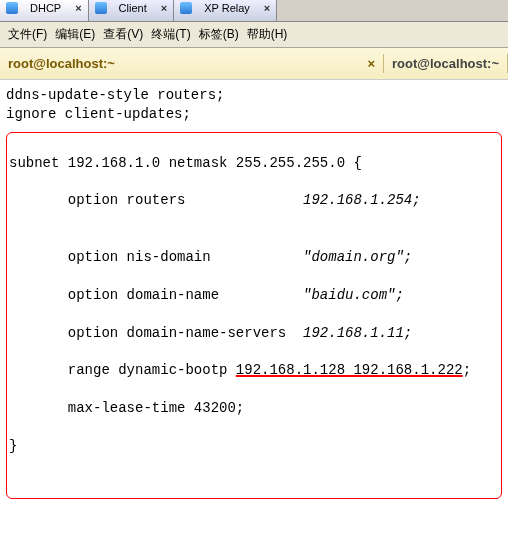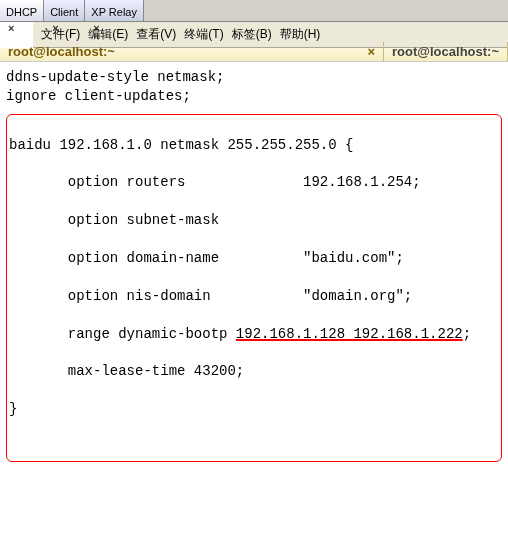--- a/index.html
+++ b/index.html
@@ -1,34 +1,34 @@
 <!DOCTYPE html>
 <html><head>
 <meta charset="utf-8">
 <style>
 * { margin: 0; padding: 0; box-sizing: border-box; }
 body { font-family: "SimSun", "宋体", sans-serif; font-size: 12px; background: #fff; width: 508px; }
 .tab-bar { display: flex; background: #d4d0c8; border-bottom: 1px solid #888; height: 22px; }
-.tab { display: flex; align-items: flex-start; gap: 4px; padding: 2px 6px; border-right: 1px solid #888; background: linear-gradient(#eef, #c8d0e0); font-size: 11px; cursor: pointer; flex-direction: column; }
+.tab { display: flex; align-items: flex-start; gap: 12px; padding: 2px 6px; border-right: 1px solid #888; background: linear-gradient(#eef, #c8d0e0); font-size: 11px; cursor: pointer; }
 .tab.active { background: linear-gradient(#fff, #dde); }
 .tab-icon { width: 12px; height: 12px; display: inline-block; }
 .tab-close { font-weight: bold; color: #333; margin-left: 2px; cursor: pointer; }
-.menu-bar { display: flex; gap: 4px; padding: 3px 6px; background: #ece9d8; border-bottom: 1px solid #aca899; font-size: 12px; margin-left: 33px; }
+.menu-bar { display: flex; gap: 4px; padding: 3px 6px; background: #ece9d8; border-bottom: 1px solid #aca899; font-size: 12px; }
 .menu-item { cursor: pointer; padding: 1px 2px; }
-.sub-tabs { display: flex; background: linear-gradient(#fdf7dc, #f5eec0); border-bottom: 1px solid #ccc; height: 14px; align-items: flex-end; }
+.sub-tabs { display: flex; background: linear-gradient(#fdf7dc, #f5eec0); border-bottom: 1px solid #ccc; height: 32px; align-items: center; }
 .sub-tab { display: flex; align-items: center; padding: 2px 8px; font-size: 13px; font-weight: bold; color: #7a5a00; border-right: 1px solid #c9b97a; }
 .sub-tab-close { color: #7a5a00; margin-left: 10px; font-weight: bold; cursor: pointer; }
 .sub-tab.second { color: #444; }
 .term { padding: 6px 6px 10px 6px; font-family: "Courier New", monospace; font-size: 14px; line-height: 1.35; color: #000; background: #fff; }
 .line { white-space: pre; }
 .box { border: 1.5px solid #ff0000; border-radius: 6px; padding: 2px 2px 4px 2px; margin: 8px 0; font-family: "Courier New", monospace; font-size: 14px; line-height: 1.35; white-space: pre; }
 .ul { text-decoration: underline; text-decoration-color: #ff0000; text-decoration-thickness: 1.5px; }
 .row { display: flex; }
 .kw { white-space: pre; }
-.val { white-space: pre; }
+.val { white-space: pre; font-style: italic; }
 .monitor-icon { background: linear-gradient(#6ec0ff,#2a7ad6); border-radius: 2px; }
 </style>
 </head>
 <body>
 
 <div class="tab-bar">
   <div class="tab active">
     <span class="tab-icon monitor-icon"></span>
     <span>DHCP</span>
     <span class="tab-close">×</span>
@@ -58,27 +58,28 @@
   <div class="sub-tab" style="flex:1; justify-content:space-between;">
     <span>root@localhost:~</span>
     <span class="sub-tab-close">×</span>
   </div>
   <div class="sub-tab second">
     <span>root@localhost:~</span>
   </div>
 </div>
 
 <div class="term">
-  <div class="line">ddns-update-style netmask;</div>
+  <div class="line">ddns-update-style routers;</div>
   <div class="line">ignore client-updates;</div>
 
   <div class="box">
-<div class="line">baidu 192.168.1.0 netmask 255.255.255.0 {</div>
+<div class="line">subnet 192.168.1.0 netmask 255.255.255.0 {</div>
 <div class="row"><span class="kw">       option routers</span><span class="val">              192.168.1.254;</span></div>
-<div class="row"><span class="kw">       option subnet-mask</span></div>
+<div class="row"></div>
+<div class="row"><span class="kw">       option nis-domain</span><span class="val">           "domain.org";</span></div>
 <div class="row"><span class="kw">       option domain-name</span><span class="val">          "baidu.com";</span></div>
-<div class="row"><span class="kw">       option nis-domain</span><span class="val">           "domain.org";</span></div>
+<div class="row"><span class="kw">       option domain-name-servers</span><span class="val">  192.168.1.11;</span></div>
 <div class="line"><span>       range dynamic-bootp </span><span class="ul">192.168.1.128 192.168.1.222</span><span>;</span></div>
 <div class="line">       max-lease-time 43200;</div>
 <div class="line">}</div>
   </div>
 
 </div>
 
 </body></html>

